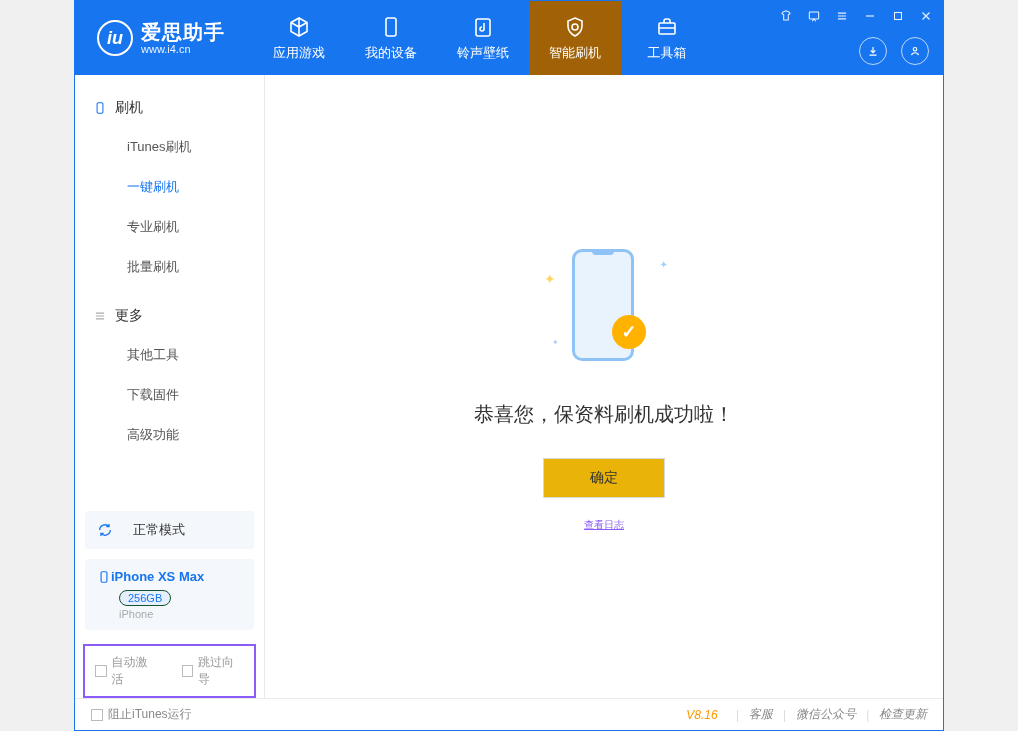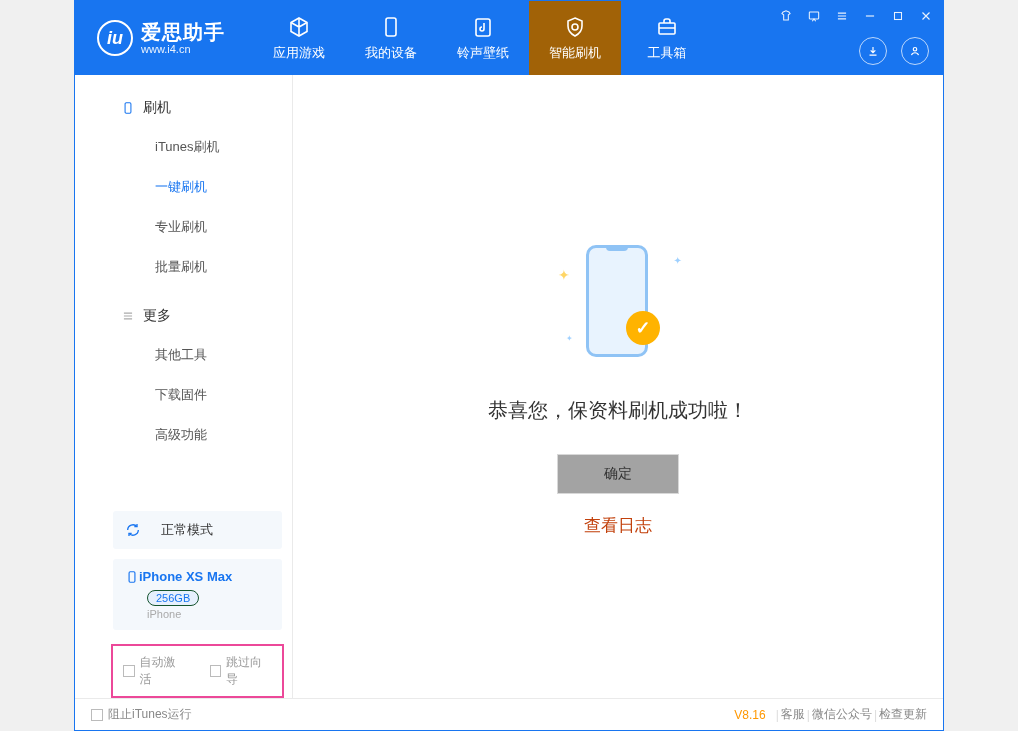--- a/index.html
+++ b/index.html
@@ -15,53 +15,53 @@
 .tab { width: 92px; display: flex; flex-direction: column; align-items: center; justify-content: center; gap: 4px; font-size: 13px; cursor: pointer; }
 .tab.active { background: #a16207; }
 .tab-icon { width: 26px; height: 26px; display: flex; align-items: center; justify-content: center; }
 .tab-icon svg { width: 24px; height: 24px; }
 .winbtns { position: absolute; right: 8px; top: 6px; display: flex; gap: 10px; align-items: center; }
 .winbtn { width: 18px; height: 18px; display: flex; align-items: center; justify-content: center; cursor: pointer; opacity: .9; }
 .winbtn svg { width: 14px; height: 14px; }
 .rightbtns { position: absolute; right: 14px; bottom: 10px; display: flex; gap: 14px; }
 .circbtn { width: 28px; height: 28px; border: 1.5px solid rgba(255,255,255,.7); border-radius: 50%; display: flex; align-items: center; justify-content: center; cursor: pointer; }
 .circbtn svg { width: 14px; height: 14px; }
-.body { flex: 1; display: flex; min-height: 0; margin-left: 28px; }
+.body { flex: 1; display: flex; min-height: 0; }
 .sidebar { width: 190px; border-right: 1px solid #eaeaea; display: flex; flex-direction: column; background: #fff; }
 .nav { padding: 14px 0 0 0; flex: 1; overflow: auto; }
 .nav-group-hd { display: flex; align-items: center; gap: 8px; padding: 10px 18px; color: #333; font-size: 14px; font-weight: 500; }
 .nav-group-hd svg { width: 14px; height: 14px; }
 .nav-item { padding: 11px 18px 11px 52px; color: #555; font-size: 13px; cursor: pointer; }
 .nav-item.active { color: #1875f0; }
 .device-block { margin: 0 10px 8px 10px; }
 .mode-row { background: #f4f8fc; border-radius: 3px; padding: 10px 12px; display: flex; align-items: center; gap: 20px; font-size: 13px; color: #333; margin-bottom: 10px; }
 .mode-row svg { width: 16px; height: 16px; }
 .dev-row { background: #f4f8fc; border-radius: 3px; padding: 10px 12px; }
 .dev-name { display: flex; align-items: center; gap: 0; font-size: 13px; font-weight: 600; color: #1875f0; }
 .dev-name svg { width: 14px; height: 14px; }
 .dev-cap { margin: 6px 0 2px 22px; display: inline-block; background: #e6f0fd; border: 1px solid #14532d; color: #1875f0; font-size: 11px; padding: 1px 8px; border-radius: 10px; }
 .dev-type { margin-left: 22px; font-size: 11px; color: #aaa; }
-.opts { border: 2px solid #ec4899; margin: 6px 8px 0 8px; padding: 8px 10px; display: flex; gap: 24px; font-size: 12px; color: #999; }
+.opts { border: 2px solid #8b5cf6; margin: 6px 8px 0 8px; padding: 8px 10px; display: flex; gap: 24px; font-size: 12px; color: #999; }
 .chk { display: flex; align-items: center; gap: 5px; cursor: pointer; }
 .chk-box { width: 12px; height: 12px; border: 1px solid #bbb; background: #fff; }
 .main { flex: 1; display: flex; flex-direction: column; align-items: center; justify-content: center; position: relative; }
 .phone-ill { position: relative; width: 140px; height: 140px; margin-bottom: 20px; }
 .phone-body { position: absolute; left: 38px; top: 8px; width: 62px; height: 112px; border: 3px solid #8fc3f5; border-radius: 10px; background: #e8f3fe; }
 .phone-notch { position: absolute; left: 58px; top: 8px; width: 22px; height: 6px; background: #8fc3f5; border-radius: 0 0 4px 4px; }
 .phone-check { position: absolute; left: 78px; top: 74px; width: 34px; height: 34px; background: #ffb300; border-radius: 50%; display: flex; align-items: center; justify-content: center; color: #fff; font-size: 18px; font-weight: bold; }
 .spark { position: absolute; color: #ffd666; font-size: 14px; }
 .spark1 { left: 10px; top: 30px; }
 .spark2 { right: 6px; top: 18px; font-size: 10px; color: #9ed0ff; }
 .spark3 { left: 18px; bottom: 34px; font-size: 8px; color: #9ed0ff; }
 .success-msg { font-size: 20px; color: #333; margin-bottom: 30px; font-family: Liberation Serif, serif; }
-.ok-btn { border: 1px solid #d8d8d8; background: #a3a3a3; padding: 10px 46px; font-size: 14px; color: #333; cursor: pointer; margin-bottom: 20px; }
-.log-link { font-size: 17px; color: #c2410c; cursor: pointer; }
+.ok-btn { border: 1px solid #d8d8d8; background: #eab308; padding: 10px 46px; font-size: 14px; color: #333; cursor: pointer; margin-bottom: 20px; }
+.log-link { font-size: 10px; color: #8b5cf6; text-decoration: underline; cursor: pointer; }
 .footer { height: 32px; border-top: 1px solid #eaeaea; display: flex; align-items: center; padding: 0 16px; font-size: 12px; color: #888; }
 .footer-left { display: flex; align-items: center; gap: 6px; flex: 1; }
-.footer-right { display: flex; align-items: center; gap: 2px; }
+.footer-right { display: flex; align-items: center; gap: 10px; font-style: italic; }
 .footer-right .sep { color: #ddd; }
 .footer-link { cursor: pointer; }
 .version { color: #ff9800; margin-right: 8px; }
 </style>
 </head>
 <body>
 
 <div class="window">
   <div class="titlebar">
     <div class="logo-block">

